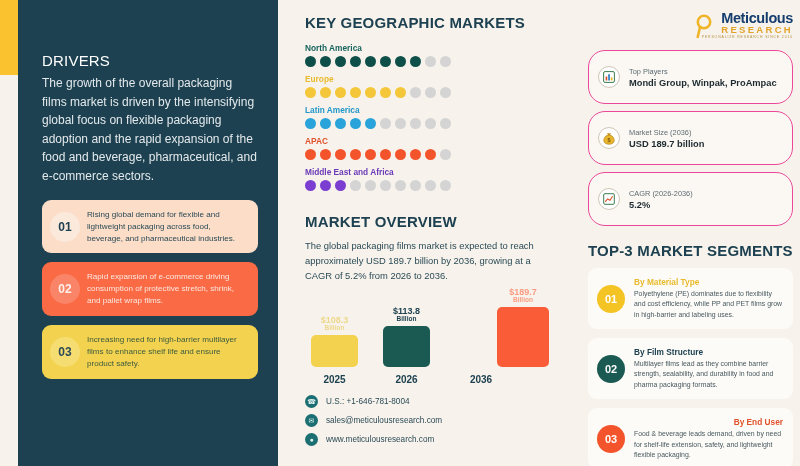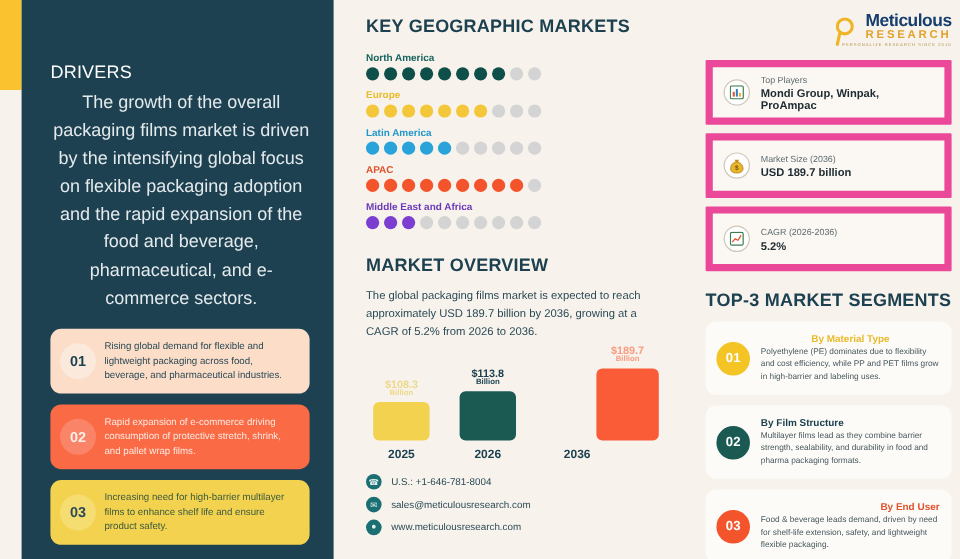--- a/index.html
+++ b/index.html
@@ -36,25 +36,24 @@
   }
   .drivers-head {
     color: #ffffff;
     font-size: 15px;
     font-weight: normal;
     letter-spacing: 0.2px;
     margin-top: 26px;
   }
   .drivers-body {
     color: #e3e9ec;
-    font-size: 15px;
+    font-size: 12px;
     line-height: 1.55;
     margin-top: 5px;
     width: 218px;
-    text-align: center;
   }
   .driver-list { margin-top: 14px; }
   .driver-card {
     display: flex;
     align-items: center;
     border-radius: 9px;
     padding: 9px 10px 9px 8px;
     margin-bottom: 9px;
     width: 216px;
     min-height: 52px;
@@ -187,22 +186,22 @@
   .logo-tag {
     font-size: 3.4px; color: #b08e3e; letter-spacing: 0.9px; margin-top: 0px;
   }
   .logo-mark {
     position: absolute; left: 108px; top: 4px;
     width: 18px; height: 26px;
   }
 
   .info-card {
     background: #fbf8f3;
-    border: 6px solid #ec4899;
-    border-radius: 1px;
+    border: 1px solid #ec4899;
+    border-radius: 17px;
     display: flex; align-items: center;
     padding: 7px 9px;
     margin-bottom: 7px;
     height: 54px;
   }
   .info-icon {
     width: 22px; height: 22px; border-radius: 50%;
     border: 1px solid #cfc7b8;
     background: #ffffff;
     display: flex; align-items: center; justify-content: center;
@@ -224,21 +223,21 @@
   .seg-num {
     width: 28px; height: 28px; border-radius: 50%;
     display: flex; align-items: center; justify-content: center;
     font-size: 11px; font-weight: bold; color: #ffffff;
     margin-right: 9px; flex: 0 0 28px;
   }
   .seg-body { flex: 1; }
   .seg-head { font-size: 8.3px; font-weight: bold; margin-bottom: 2px; }
   .seg-text { font-size: 6.9px; line-height: 1.5; color: #46585f; }
   .s1 .seg-num { background: #f4c324; }
-  .s1 .seg-head { color: #e8ba2c; margin-left: 42px; }
+  .s1 .seg-head { color: #e8ba2c; }
   .s2 .seg-num { background: #1b5953; }
   .s2 .seg-head { color: #1d4150; }
   .s3 .seg-num { background: #f4542b; }
   .s3 .seg-head { color: #e0512c; text-align: right; }
 </style>
 </head>
 <body>
 
 <div id="page">
 

